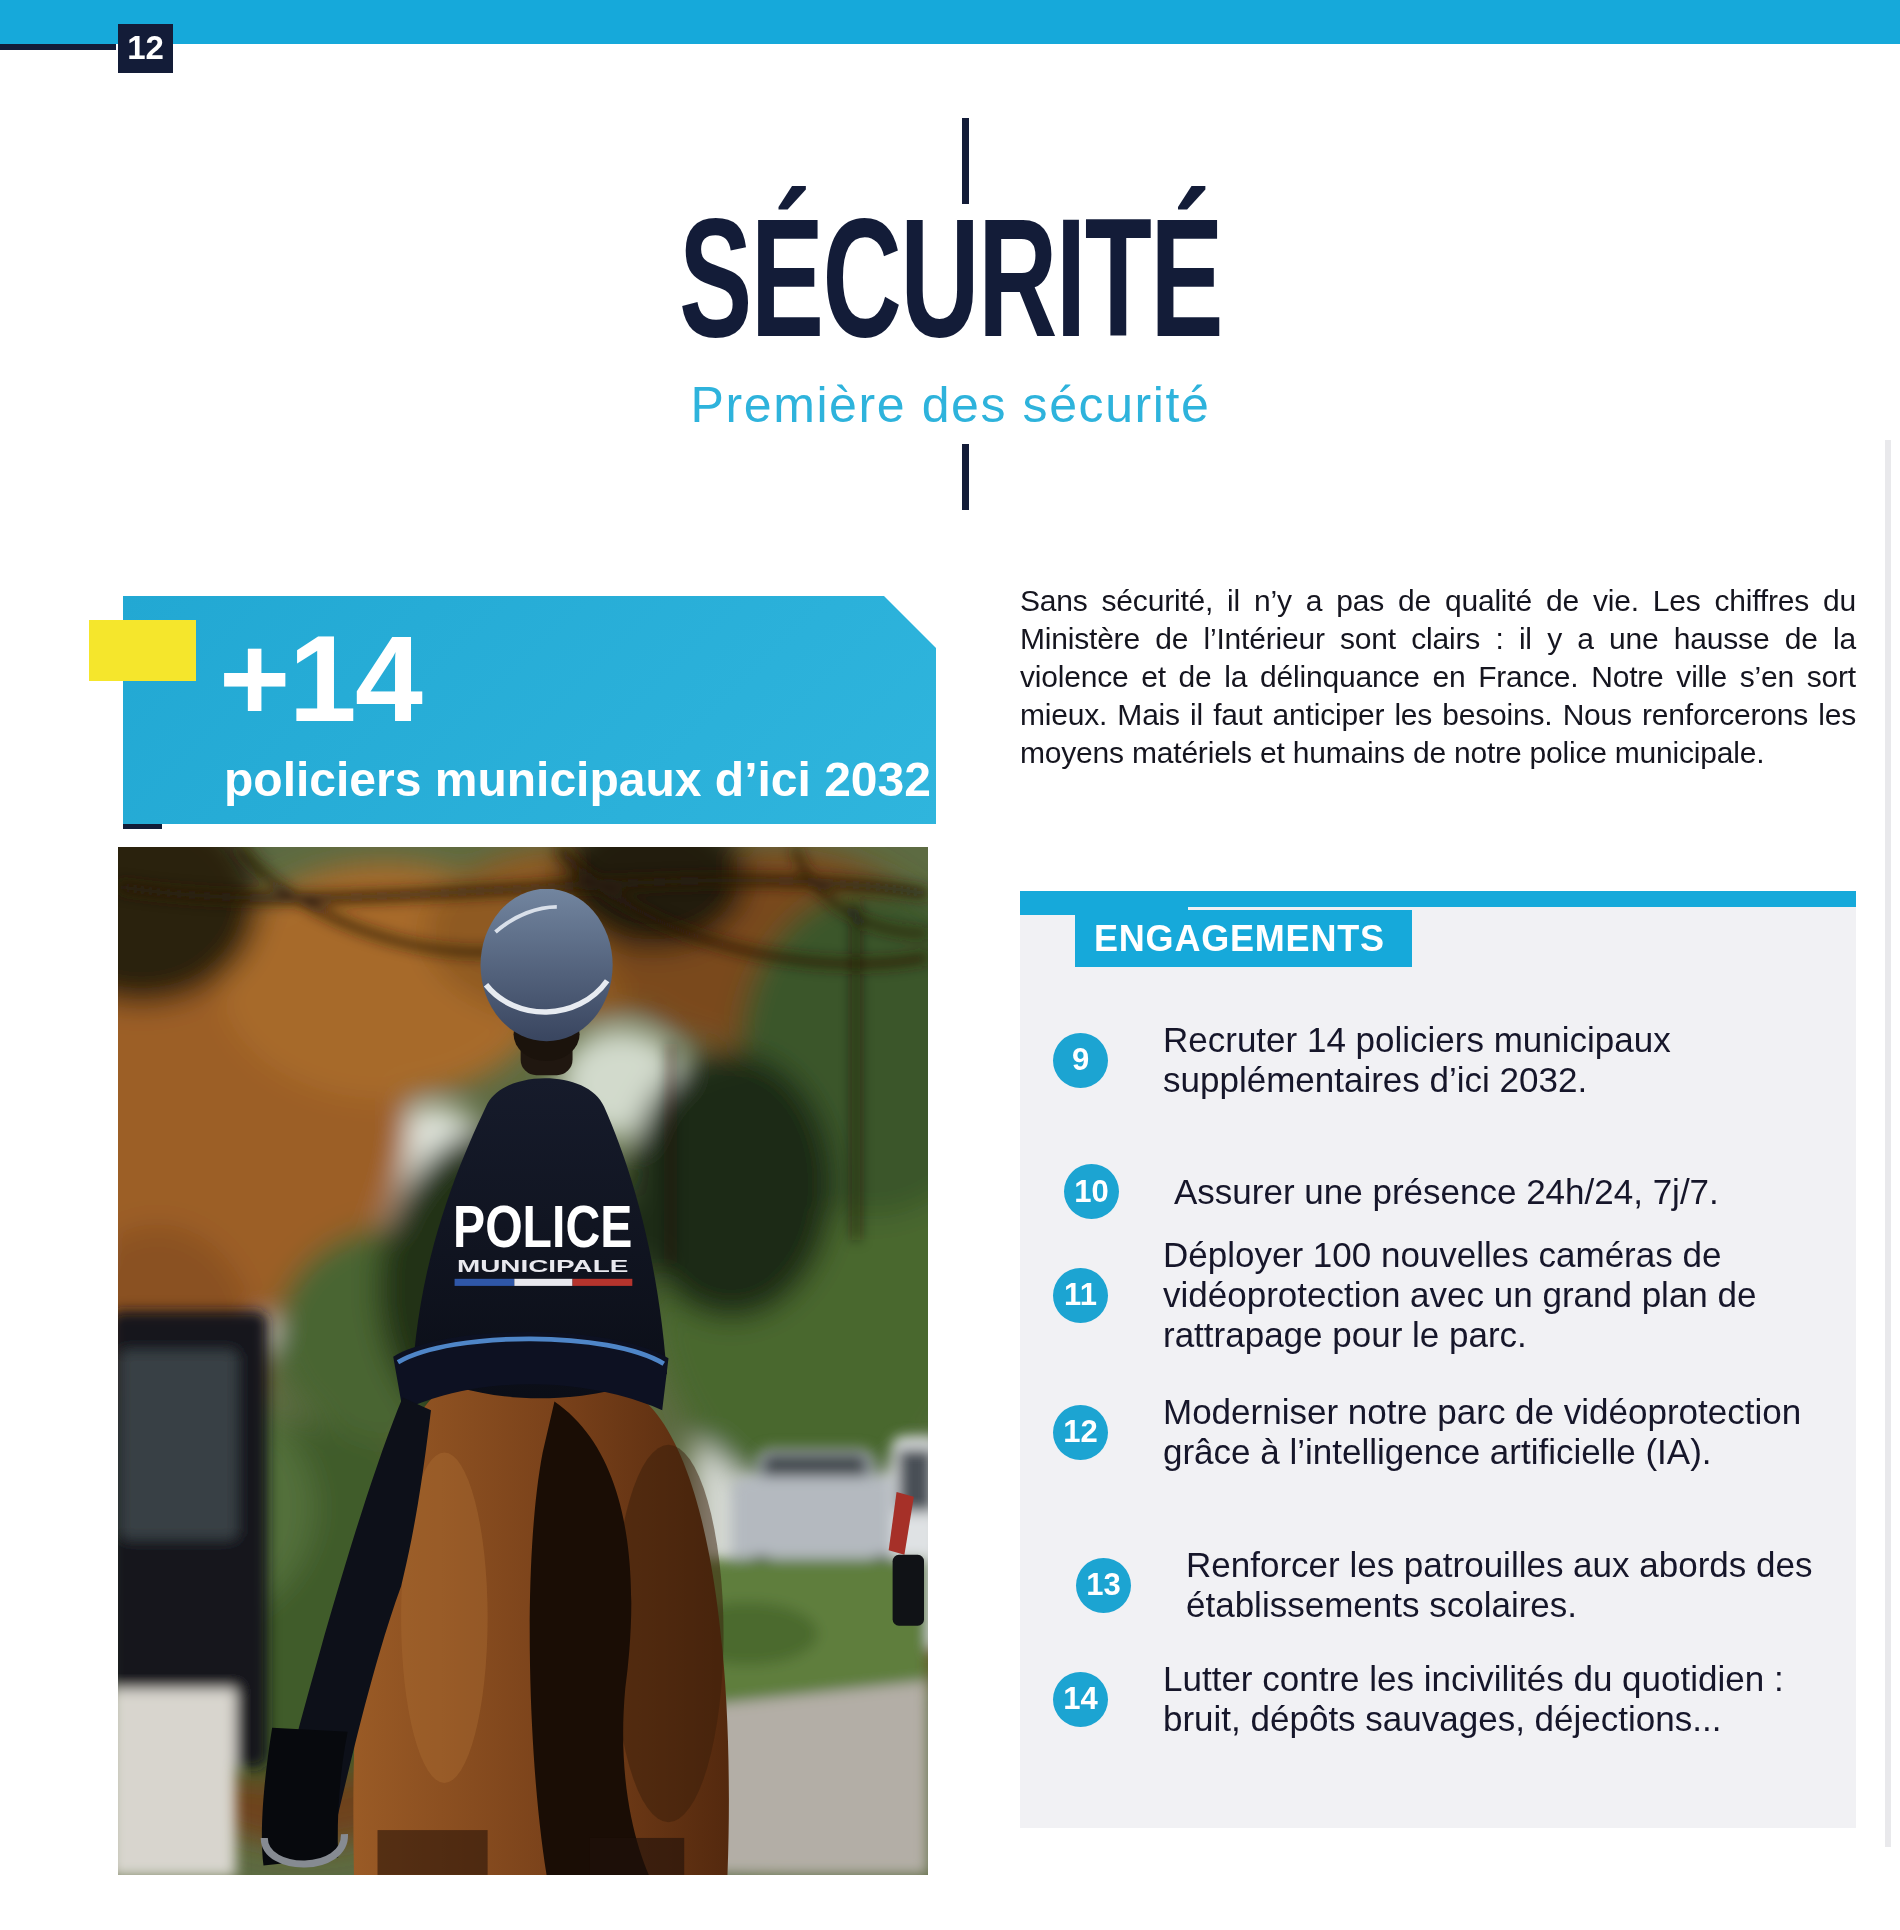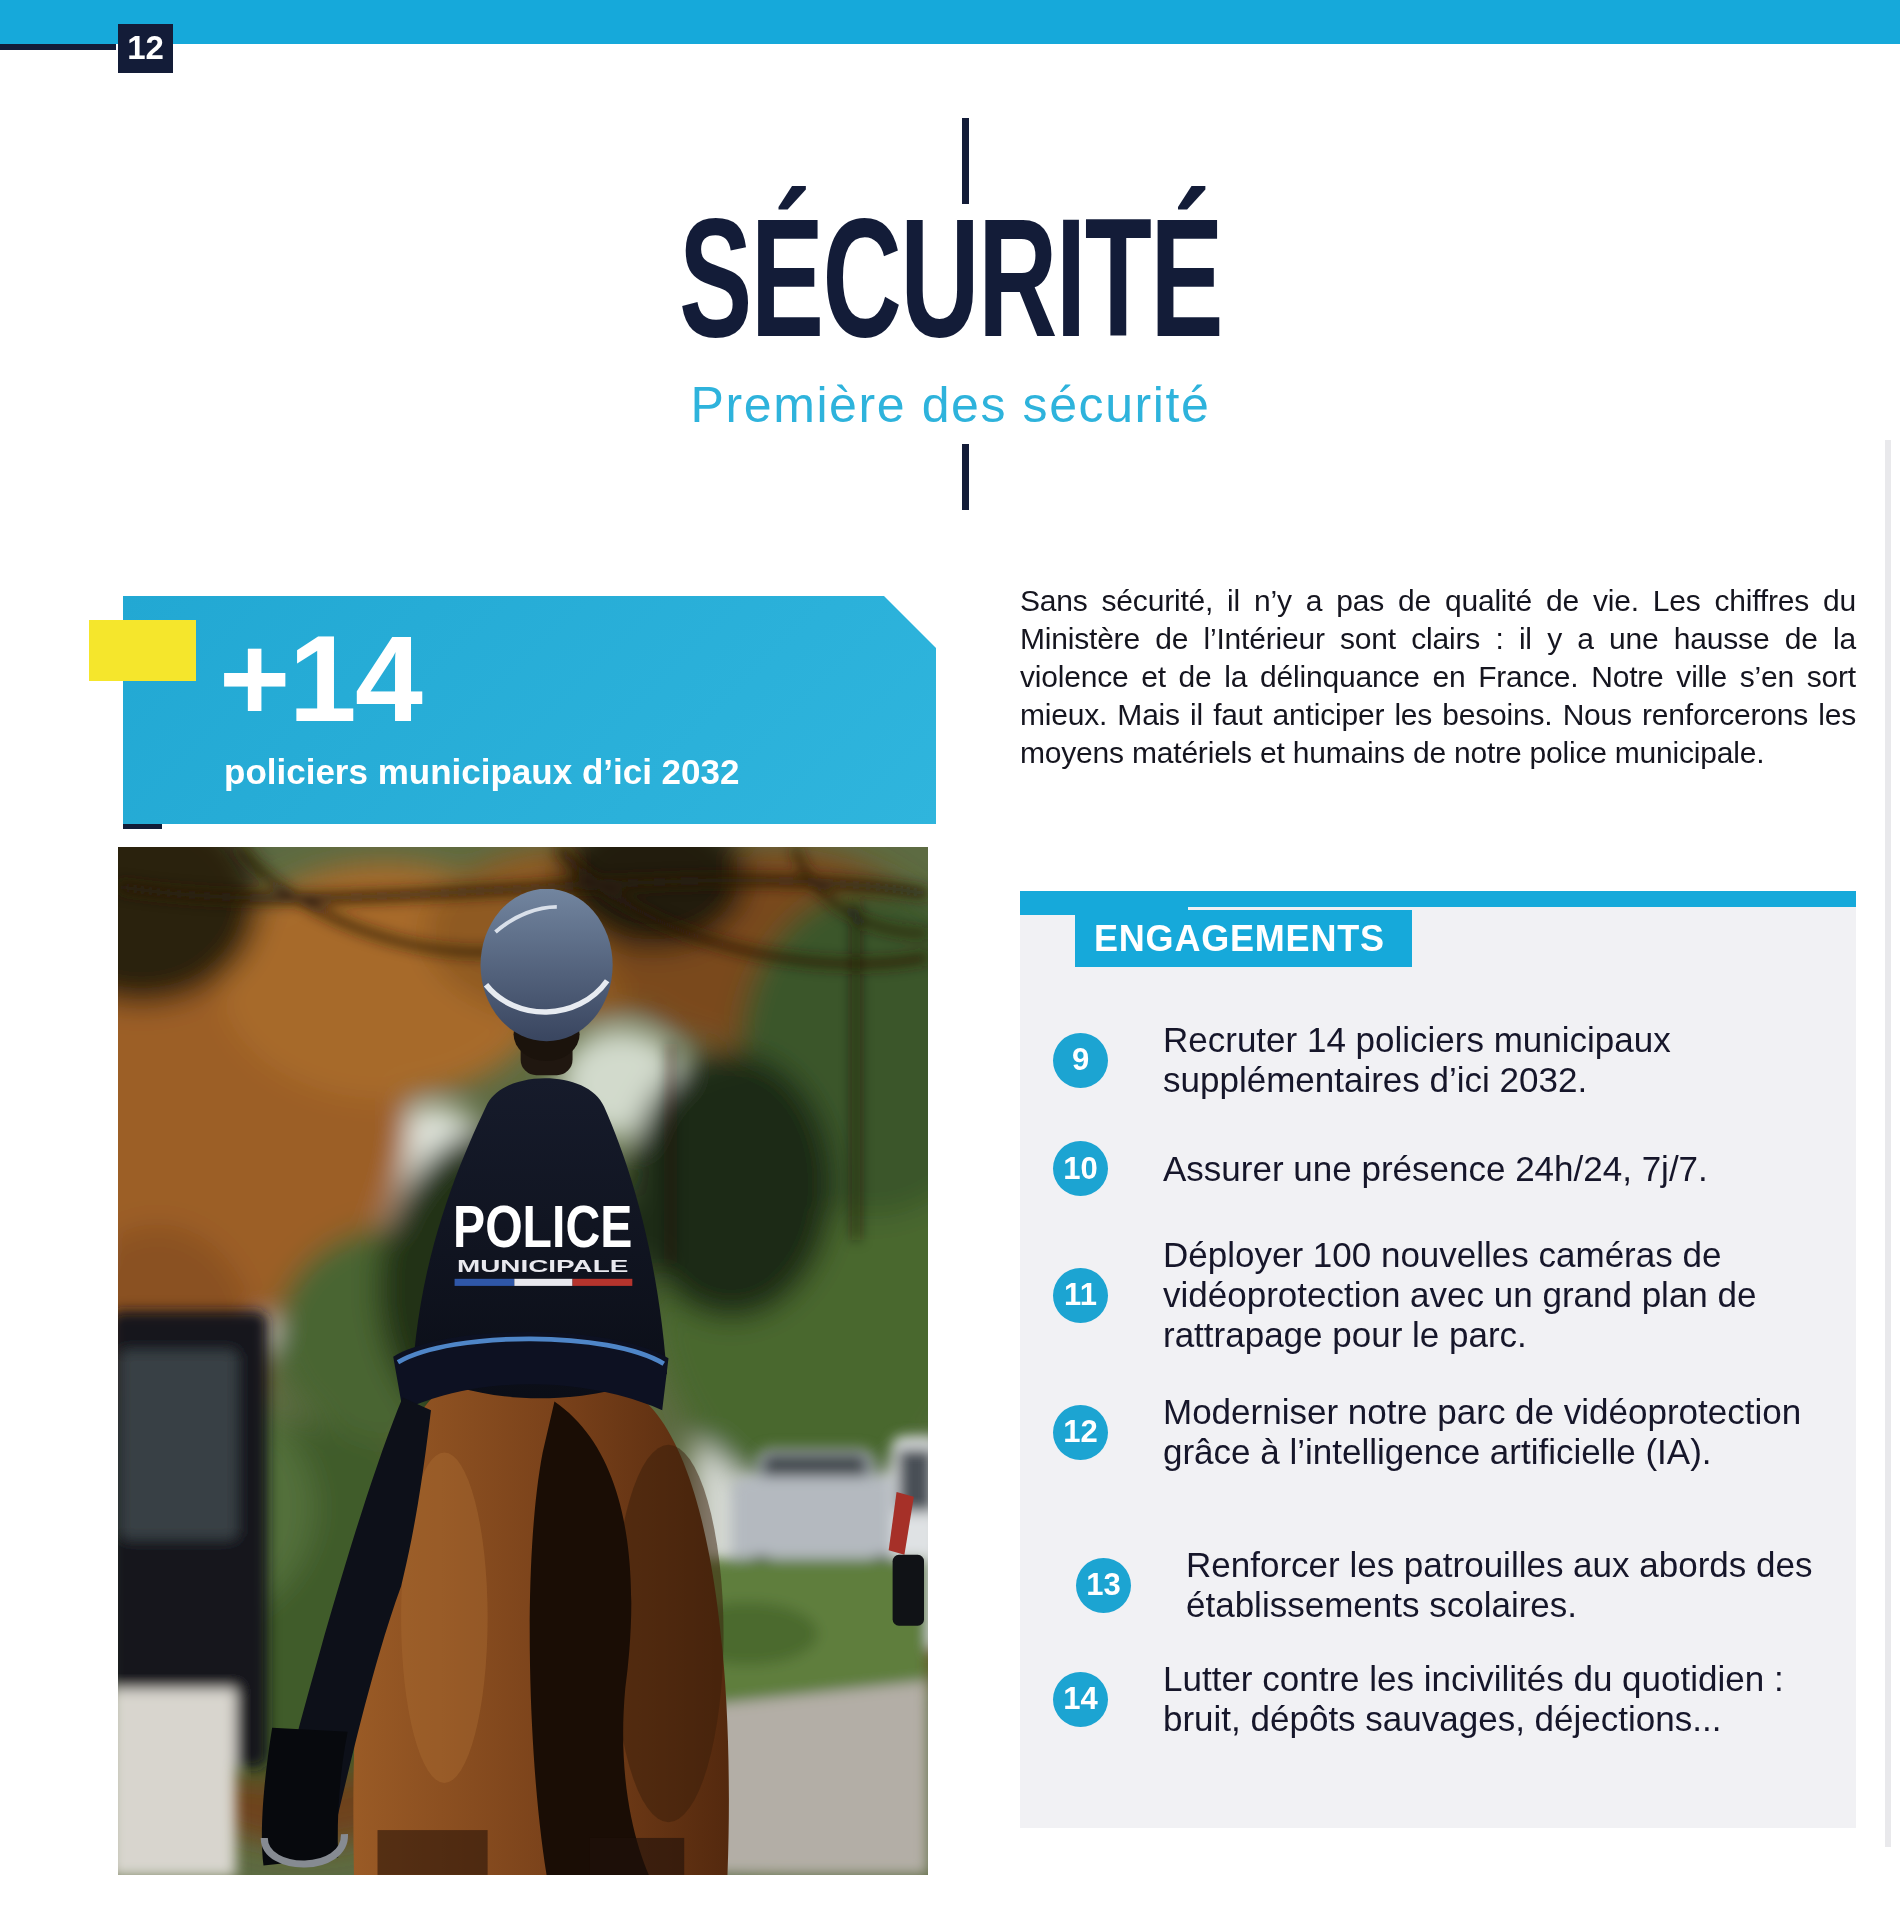--- a/index.html
+++ b/index.html
@@ -39,21 +39,21 @@
     position:absolute; left:0; top:0; width:813px; height:228px;
     background:linear-gradient(135deg,#22a8d3 0%, #2fb5dd 100%);
     clip-path:polygon(0 0, 761px 0, 813px 52px, 813px 228px, 0 228px);
   }
   .stat-navybar { position:absolute; left:0; top:0; width:39px; height:233px; background:#111c38; }
   .stat-yellow { position:absolute; left:-34px; top:24.4px; width:107px; height:61px; background:#f5e62c; }
   .stat-value {
     position:absolute; left:96px; top:20.4px; color:#fff;
     font-size:122px; line-height:126px; font-weight:bold; letter-spacing:-1.6px;
   }
-  .stat-label { position:absolute; left:101px; top:156px; color:#fff; font-size:35px; font-weight:600; }
+  .stat-label { position:absolute; left:101px; top:156px; color:#fff; font-size:48px; font-weight:600; }
 
   
   .intro {
     left:1020px; top:582px; width:836px;
     font-size:30px; line-height:38px; text-align:justify; color:#15151f; letter-spacing:-0.2px;
   }
 
   
   .panel { left:1020px; top:891px; width:836px; height:937px; background:#f1f1f4; }
   .panel-topbar { position:absolute; left:0; top:0; width:836px; height:15.7px; background:#16a9da; }
@@ -64,21 +64,21 @@
     display:flex; align-items:center; padding-left:19px;
   }
   .item { position:absolute; left:0; width:100%; display:flex; align-items:center; }
   .item-badge {
     flex:0 0 auto; margin-left:33px; width:55px; height:55px; border-radius:50%;
     background:#1ca4d2; color:#fff; font-size:31px; font-weight:bold;
     display:flex; align-items:center; justify-content:center;
   }
   .item-text { margin-left:55px; width:676px; font-size:35px; line-height:40px; color:#16162a; }
   .item-9  { top:129px; }
-  .item-10 { top:250px; }
+  .item-10 { top:273px;padding-left:11px; }
   .item-11 { top:344px; }
   .item-12 { top:501px; }
   .item-13 { top:654px;padding-left:23px; }
   .item-14 { top:768px; }
 
   
   .photo { left:118px; top:847px; width:810px; height:1028px; background:#5d6b42; }
   .photo svg { display:block; width:100%; height:100%; }
 
   .scan-edge { left:1885px; top:440px; width:5.5px; height:1407px; background:#e9e9ec; }

